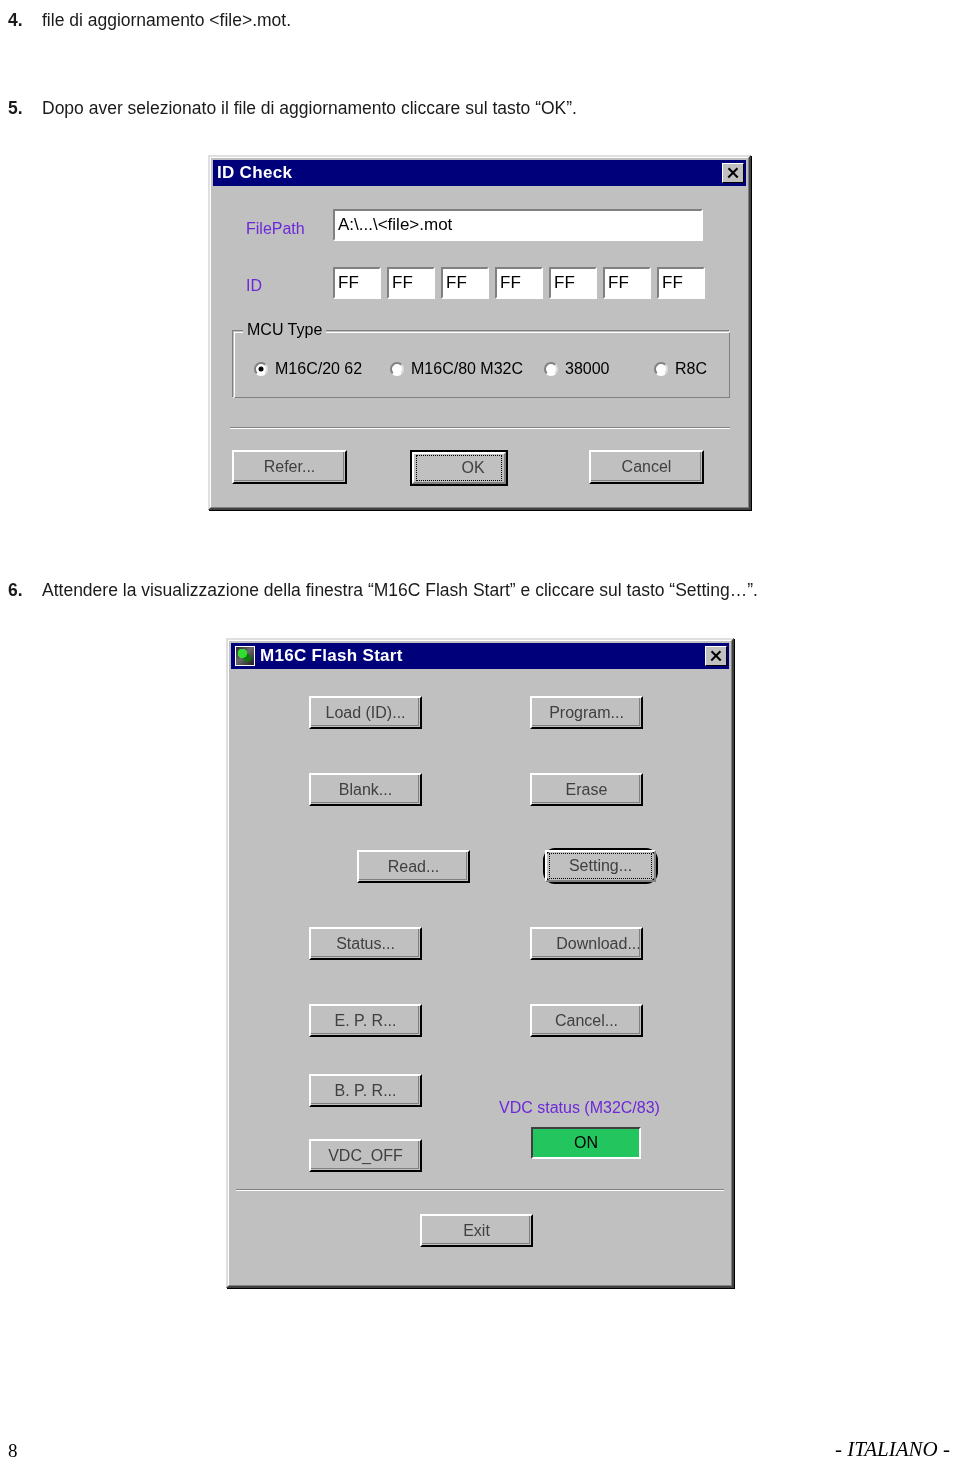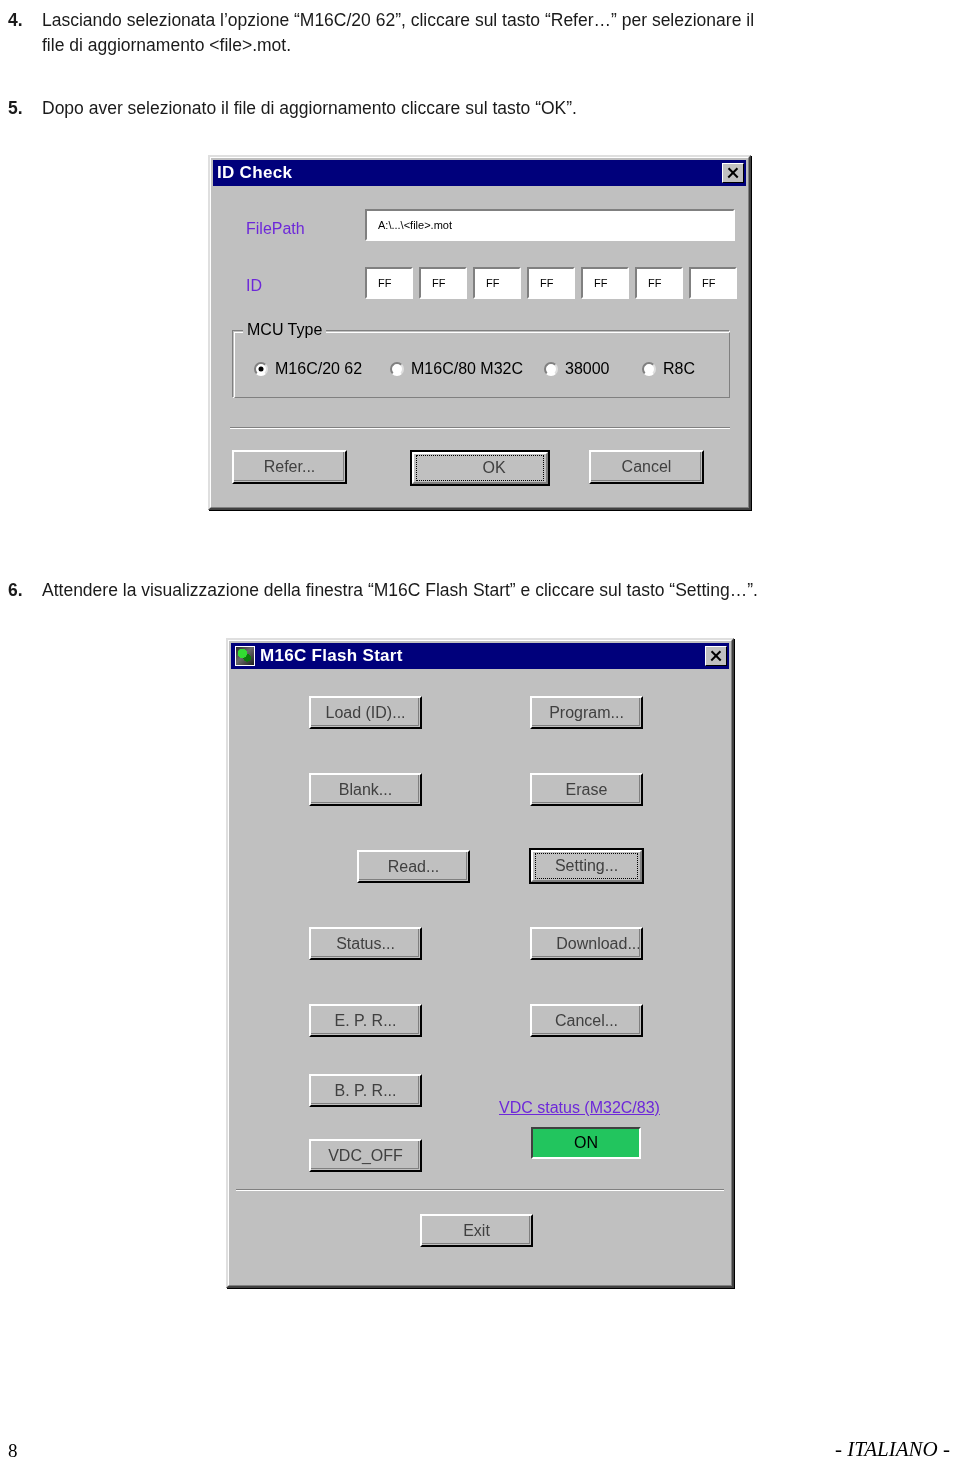--- a/index.html
+++ b/index.html
@@ -127,28 +127,27 @@
     white-space: nowrap;
   }
   .field {
     position: absolute;
     background: #ffffff;
     border-top: 2px solid #808080;
     border-left: 2px solid #808080;
     border-right: 2px solid #ffffff;
     border-bottom: 2px solid #ffffff;
     box-sizing: border-box;
-    font-size: 11px;
-    display: flex;
-    align-items: center;
-    padding-left: 11px;
+    font-size: 17px;
+    display: flex;
+    align-items: center;
+    padding-left: 3px;
     color: #000000;
     overflow: hidden;
     white-space: nowrap;
-    margin-left: 32px;
   }
   .btn {
     position: absolute;
     background: #c0c0c0;
     border-top: 2px solid #ffffff;
     border-left: 2px solid #ffffff;
     border-right: 2px solid #000000;
     border-bottom: 2px solid #000000;
     box-sizing: border-box;
     display: flex;
@@ -289,21 +288,20 @@
     color: #000000;
     white-space: nowrap;
   }
 </style>
 </head>
 <body>
 
 <div class="instr" id="instr-4">
   <span class="num">4.</span>
   <span class="body">
-    <span>Lasciando selezionata l’opzione “M16C/20 62”, cliccare sul tasto “Refer…” per selezionare il</span>
     <span class="line2">file di aggiornamento &lt;file&gt;.mot.</span>
   </span>
 </div>
 
 <div class="instr" id="instr-5">
   <span class="num">5.</span>
   <span class="body">Dopo aver selezionato il file di aggiornamento cliccare sul tasto “OK”.</span>
 </div>
 
 <div class="win" id="id-check" style="left:208px; top:155px; width:543px; height:355px;">
@@ -336,32 +334,32 @@
     <span>M16C/20 62</span>
   </div>
   <div class="radio" style="left:180px; top:203px;">
     <span class="dot"></span>
     <span>M16C/80 M32C</span>
   </div>
   <div class="radio" style="left:334px; top:203px;">
     <span class="dot"></span>
     <span>38000</span>
   </div>
-  <div class="radio" style="left:432px; top:203px;">
+  <div class="radio" style="left:444px; top:203px;">
     <span class="dot"></span>
     <span>R8C</span>
   </div>
 
   <div class="sep" style="left:20px; top:270px; width:500px;"></div>
 
   <div class="btn" style="left:22px; top:293px; width:115px; height:34px;">
     <span class="inset"></span>
     <span class="cap">Refer...</span>
   </div>
-  <div class="btn default" style="left:200px; top:293px; width:140px; height:36px;padding-left:28px;">
+  <div class="btn default" style="left:200px; top:293px; width:98px; height:36px;padding-left:28px;">
     <span class="face"></span>
     <span class="focusrect"></span>
     <span class="cap">OK</span>
   </div>
   <div class="btn" style="left:379px; top:293px; width:115px; height:34px;">
     <span class="inset"></span>
     <span class="cap">Cancel</span>
   </div>
 </div>
 
@@ -395,21 +393,21 @@
   </div>
   <div class="btn" style="left:302px; top:133px; width:113px; height:33px;">
     <span class="inset"></span>
     <span class="cap">Erase</span>
   </div>
 
   <div class="btn" style="left:81px; top:210px; width:113px; height:33px;margin-left:48px;">
     <span class="inset"></span>
     <span class="cap">Read...</span>
   </div>
-  <div class="btn default" style="left:301px; top:208px; width:115px; height:36px;">
+  <div class="btn default" style="left:315px; top:208px; width:115px; height:36px;border-radius:12px;">
     <span class="face"></span>
     <span class="focusrect"></span>
     <span class="cap">Setting...</span>
   </div>
 
   <div class="btn" style="left:81px; top:287px; width:113px; height:33px;">
     <span class="inset"></span>
     <span class="cap">Status...</span>
   </div>
   <div class="btn" style="left:302px; top:287px; width:113px; height:33px;padding-left:24px;">
@@ -423,21 +421,21 @@
   </div>
   <div class="btn" style="left:302px; top:364px; width:113px; height:33px;">
     <span class="inset"></span>
     <span class="cap">Cancel...</span>
   </div>
 
   <div class="btn" style="left:81px; top:434px; width:113px; height:33px;">
     <span class="inset"></span>
     <span class="cap">B. P. R...</span>
   </div>
-  <span class="lbl" style="left:271px; top:459px;text-decoration:underline;">VDC status (M32C/83)</span>
+  <span class="lbl" style="left:271px; top:459px;">VDC status (M32C/83)</span>
 
   <div class="btn" style="left:81px; top:499px; width:113px; height:33px;">
     <span class="inset"></span>
     <span class="cap">VDC_OFF</span>
   </div>
   <div class="sunken-ro" style="left:303px; top:487px; width:110px; height:32px;">ON</div>
 
   <div class="sep" style="left:8px; top:549px; width:488px;"></div>
 
   <div class="btn" style="left:192px; top:574px; width:113px; height:33px;">

